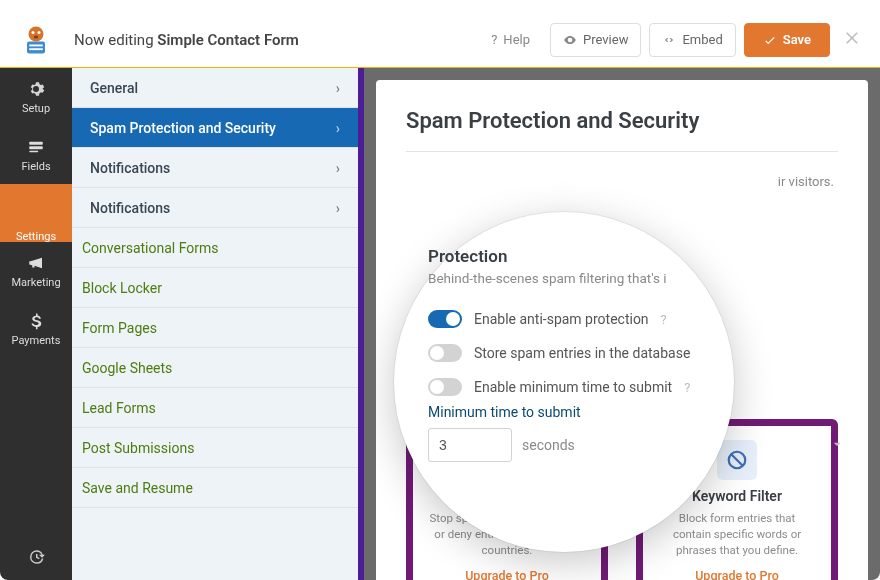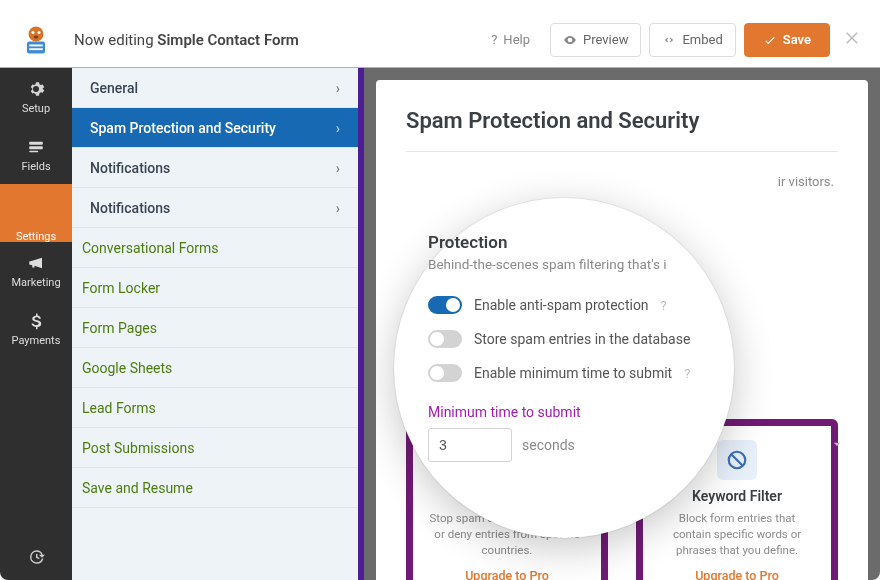--- a/index.html
+++ b/index.html
@@ -50,30 +50,30 @@
   .cards { display:flex; gap:28px; margin-top:230px; }
   .card { flex:1; border:7px solid #701a75; border-radius:6px; text-align:center; padding:14px 16px 12px; position:relative; }
   .card .icbox { width:40px; height:40px; margin:0 auto 8px; background:#e7effa; border-radius:6px; display:flex; align-items:center; justify-content:center;}
   .card .icbox svg { width:22px; height:22px; stroke:#3d6fb5; fill:none; stroke-width:2.4;}
   .card .ctitle { font-weight:600; color:#3a3f44; font-size:14px; margin-bottom:6px;}
   .card .cdesc { font-size:11.5px; color:#8c8c8c; line-height:1.4; }
   .card .ccta { display:block; margin-top:10px; color:#e27730; font-size:12.5px; font-weight:500; }
   .card .cchev { position:absolute; top:10px; right:-14px; width:16px; height:16px; color:#b9b9b9;}
 
   
-  .lens { position:absolute; left: 18px; top: 118px; width: 340px; height: 340px; border-radius:50%; background:#fff; box-shadow: 0 0 0 1px rgba(0,0,0,.06), 0 10px 40px rgba(0,0,0,.22); padding:34px 30px 20px 34px; }
+  .lens { position:absolute; left: 18px; top: 132px; width: 340px; height: 340px; border-radius:50%; background:#fff; box-shadow: 0 0 0 1px rgba(0,0,0,.06), 0 10px 40px rgba(0,0,0,.22); padding:34px 30px 20px 34px; }
   .lens h3 { font-size:17px; font-weight:600; color:#3a3f44; }
   .lens .sub { font-size:13.5px; color:#8a8a8a; margin:4px 0 16px; }
   .tog-row { display:flex; align-items:center; gap:12px; height:34px; color:#555; font-size:14px;}
   .tog { width:34px; height:18px; border-radius:10px; background:#d3d3d3; position:relative; cursor:pointer;}
   .tog::after{ content:""; position:absolute; top:2px; left:2px; width:14px; height:14px; background:#fff; border-radius:50%; transition:.15s;}
   .tog.on { background:#1769b3; }
   .tog.on::after{ left:18px; }
   .qmark { color:#bbb; font-size:13px;}
-  .field-lbl { margin-top:14px; font-size:14px; color:#a21caf; }
+  .field-lbl { font-size:14px; color:#0c4a6e; }
   .mini { display:flex; align-items:center; gap:10px; margin-top:8px;}
   .mini input { width:84px; height:34px; border:1px solid #d3d3d3; border-radius:3px; padding:0 10px; font-size:14px; color:#555;}
   .mini .unit { color:#8a8a8a; font-size:14px;}
 </style>
 </head>
 <body>
 
 <div class="app">
   <div class="topbar">
     <div class="brand">
@@ -183,21 +183,21 @@
           <span class="chev">›</span>
         </div>
         <div class="side-row primary">
           <span>Notifications</span>
           <span class="chev">›</span>
         </div>
         <div class="side-row sub">
           <span>Conversational Forms</span>
         </div>
         <div class="side-row sub">
-          <span>Form Locker</span>
+          <span>Block Locker</span>
         </div>
         <div class="side-row sub">
           <span>Form Pages</span>
         </div>
         <div class="side-row sub">
           <span>Google Sheets</span>
         </div>
         <div class="side-row sub">
           <span>Lead Forms</span>
         </div>

